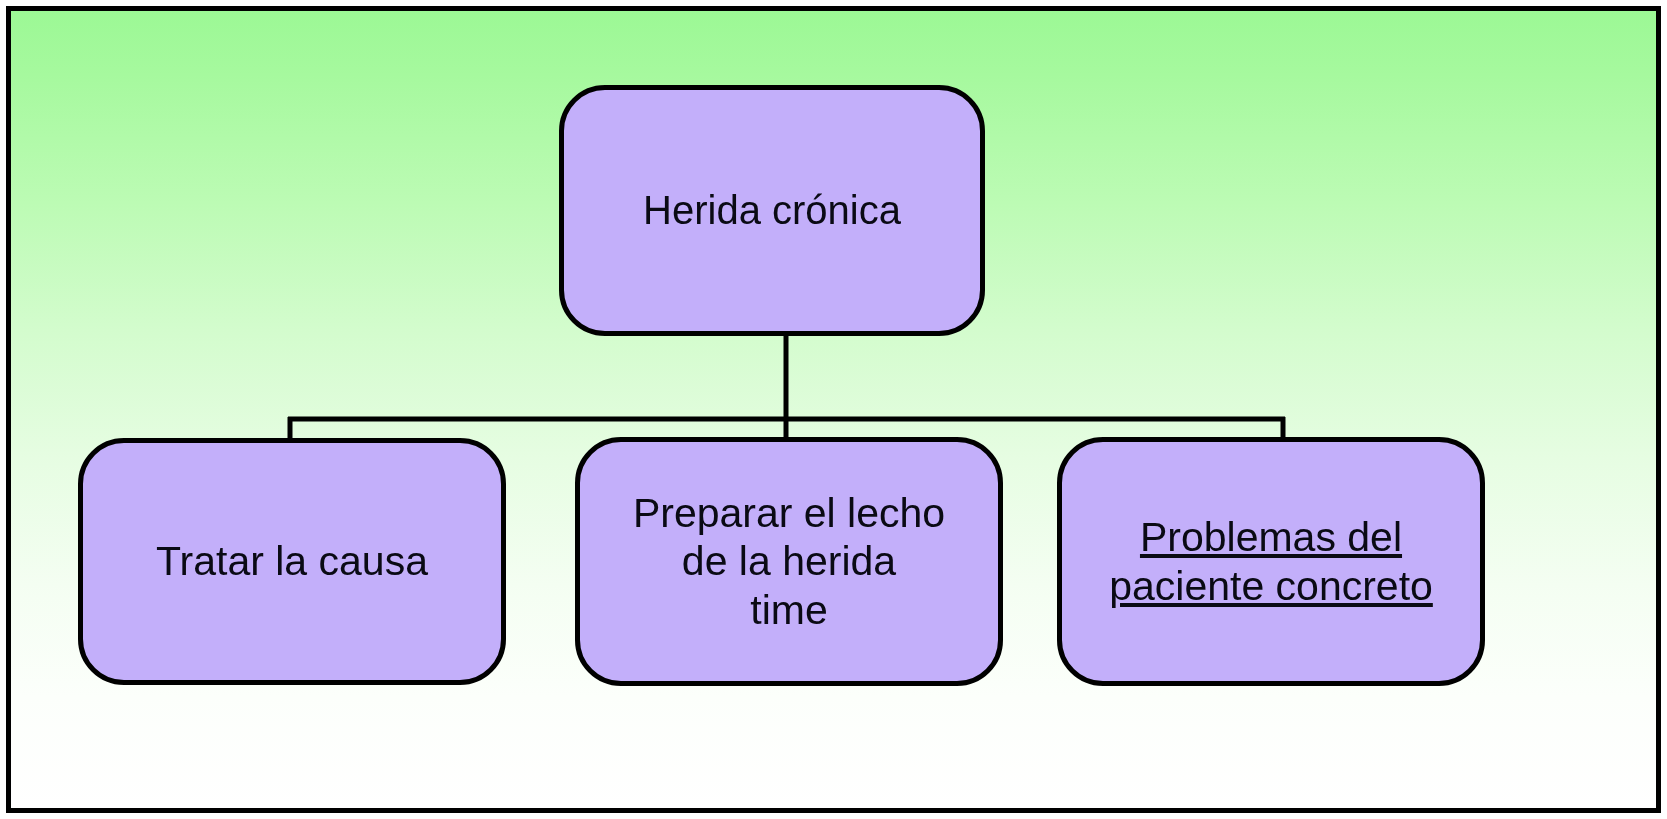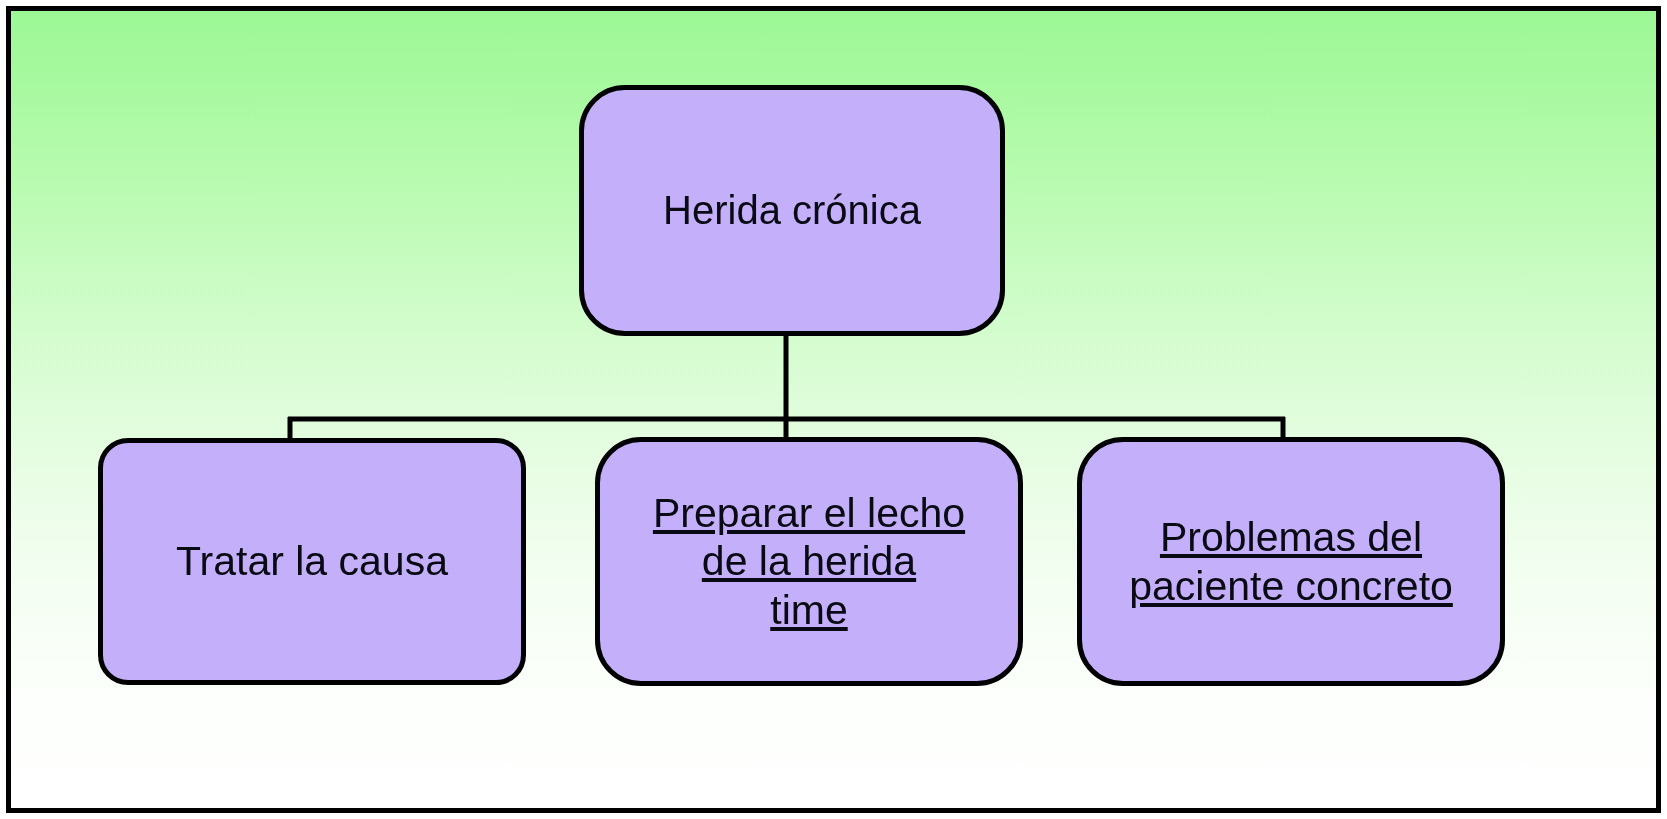--- a/index.html
+++ b/index.html
@@ -56,50 +56,47 @@
     box-sizing: border-box;
     background: #C3AFFA;
     border: 5px solid #000000;
     border-radius: 46px;
     display: flex;
     align-items: center;
     justify-content: center;
     text-align: center;
     color: #0a0a14;
     line-height: 1.18;
-    margin-left: 20px;
   }
   .node-text {
     display: block;
     padding: 0 14px;
     white-space: pre-line;
   }
 
   #node-root {
     left: 559px;
     top: 85px;
     width: 426px;
     height: 251px;
     font-size: 40px;
   }
   #node-cause {
     left: 78px;
     top: 438px;
     width: 428px;
     height: 247px;
     font-size: 41px;
-    border-radius: 30px;
   }
   #node-bed {
     left: 575px;
     top: 437px;
     width: 428px;
     height: 249px;
     font-size: 41px;
-    text-decoration: underline;
   }
   #node-patient {
     left: 1057px;
     top: 437px;
     width: 428px;
     height: 249px;
     font-size: 41px;
     text-decoration: underline;
   }
 </style>

